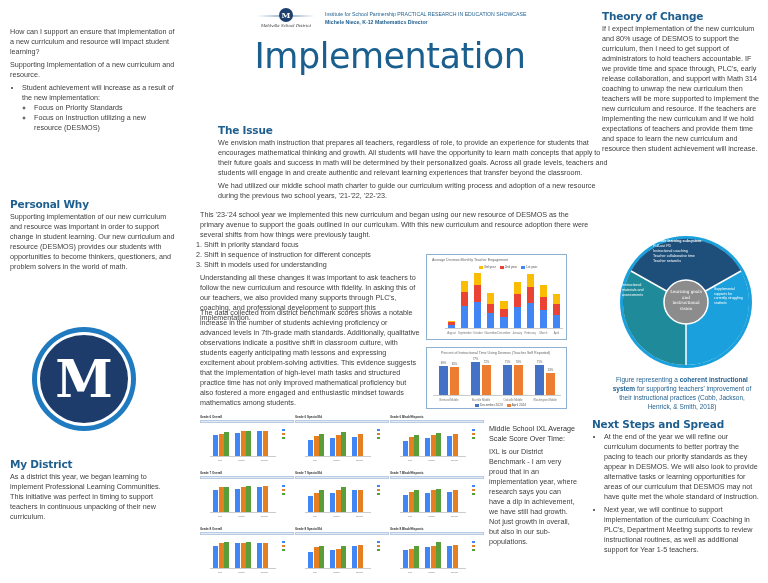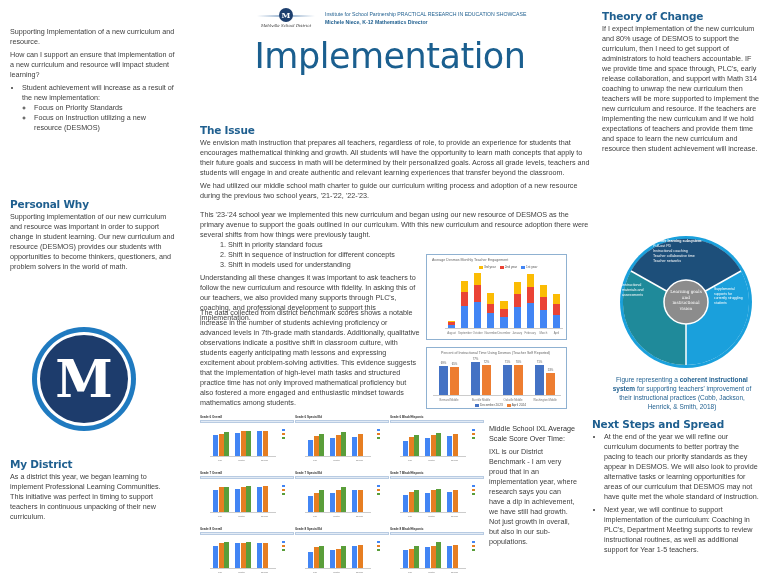--- a/index.html
+++ b/index.html
@@ -4,21 +4,21 @@
 <style>
   * { box-sizing: border-box; margin: 0; padding: 0; }
   html, body { width: 768px; height: 583px; overflow: hidden; background: #ffffff; }
   body { font-family: "Liberation Sans", sans-serif; color: #3a3a3a; position: relative; }
   .col { position: absolute; }
   h2 { color: #1f5f8f; font-family: "DejaVu Sans", sans-serif; font-weight: bold; font-size: 10.5px; margin-bottom: 2px; letter-spacing: -0.2px; }
   p, li { font-size: 7.2px; line-height: 10px; color: #3d3d3d; }
   p { margin-bottom: 3px; }
   ul { margin-left: 12px; }
   ul.sub { list-style: circle; margin-left: 12px; }
-  ol { margin-left: 28px; margin-bottom: 3px; }
+  ol { margin-left: 4px; margin-bottom: 3px; }
 
   
   .header { position: absolute; left: 255px; top: 6px; width: 300px; height: 24px; }
   .hdr-logo { position: absolute; left: 0; top: 0; width: 62px; height: 24px; }
   .hdr-logo .m { position: absolute; left: 24px; top: 2px; width: 14px; height: 14px; border-radius: 50%; background: #1d3f6e; color: #fff; font-size: 8px; font-weight: bold; text-align: center; line-height: 14px; font-family: "DejaVu Serif", serif; }
   .hdr-logo .swoosh { position: absolute; left: 2px; top: 9px; width: 58px; height: 2px; background: linear-gradient(90deg, transparent, #8aa8c8, transparent); }
   .hdr-logo .dist { position: absolute; left: 0; top: 17px; width: 62px; font-size: 4px; font-style: italic; color: #333; text-align: center; font-family: "DejaVu Serif", serif; }
   .hdr-line1 { position: absolute; left: 70px; top: 5px; font-size: 5.2px; color: #1f5f8f; white-space: nowrap; }
   .hdr-line2 { position: absolute; left: 70px; top: 13px; font-size: 5.2px; color: #1f5f8f; font-weight: bold; white-space: nowrap; }
 
@@ -67,22 +67,22 @@
   </div>
   <div class="hdr-line1">Institute for School Partnership PRACTICAL RESEARCH IN EDUCATION SHOWCASE</div>
   <div class="hdr-line2">Michele Niece, K-12 Mathematics Director</div>
 </div>
 
 <div class="title">
   <div>Implementation</div>
 </div>
 
 <div class="col left" style="top:27px;">
+  <p>How can I support an ensure that implementation of a new curriculum and resource will impact student learning?</p>
   <p>Supporting Implementation of a new curriculum and resource.</p>
-  <p>How can I support an ensure that implementation of a new curriculum and resource will impact student learning?</p>
   <ul>
     <li>
       <span>Student achievement will increase as a result of the new implementation:</span>
       <ul class="sub">
         <li>Focus on Priority Standards</li>
         <li>Focus on Instruction utilizing a new resource (DESMOS)</li>
       </ul>
     </li>
   </ul>
 </div>
@@ -95,21 +95,21 @@
 <div class="big-logo">
   <div class="ring2"></div>
   <div class="inner">M</div>
 </div>
 
 <div class="col left" style="top:458px;">
   <h2>My District</h2>
   <p>As a district this year, we began learning to implement Professional Learning Communities.  This initiative was perfect in timing to support teachers in continuous unpacking of their new curriculum.</p>
 </div>
 
-<div class="col" style="left:200px; top:124px; width:390px;">
+<div class="col" style="left:218px; top:124px; width:390px;">
   <h2>The Issue</h2>
   <p>We envision math instruction that prepares all teachers, regardless of role, to provide an experience for students that encourages mathematical thinking and growth. All students will have the opportunity to learn math concepts that apply to their future goals and success in math will be determined by their personalized goals. Across all grade levels, teachers and students will engage in and create authentic and relevant  learning experiences that transfer beyond the classroom.</p>
   <p>We had utilized our middle school math charter to guide our curriculum writing process and adoption of a new resource during the previous two school years, '21-'22, '22-'23.</p>
 </div>
 <div class="col" style="left:200px; top:210px; width:390px;">
   <p style="width:390px;">This '23-'24 school year we implemented this new curriculum and began using our new resource of DESMOS as the primary avenue to support the goals outlined in our curriculum.  With this new curriculum and resource adoption there were several shifts from how things were previously taught.</p>
 </div>
 <div class="col" style="left:200px; top:240px; width:220px;">
   <ol>
     <li>Shift in priority standard focus</li>

